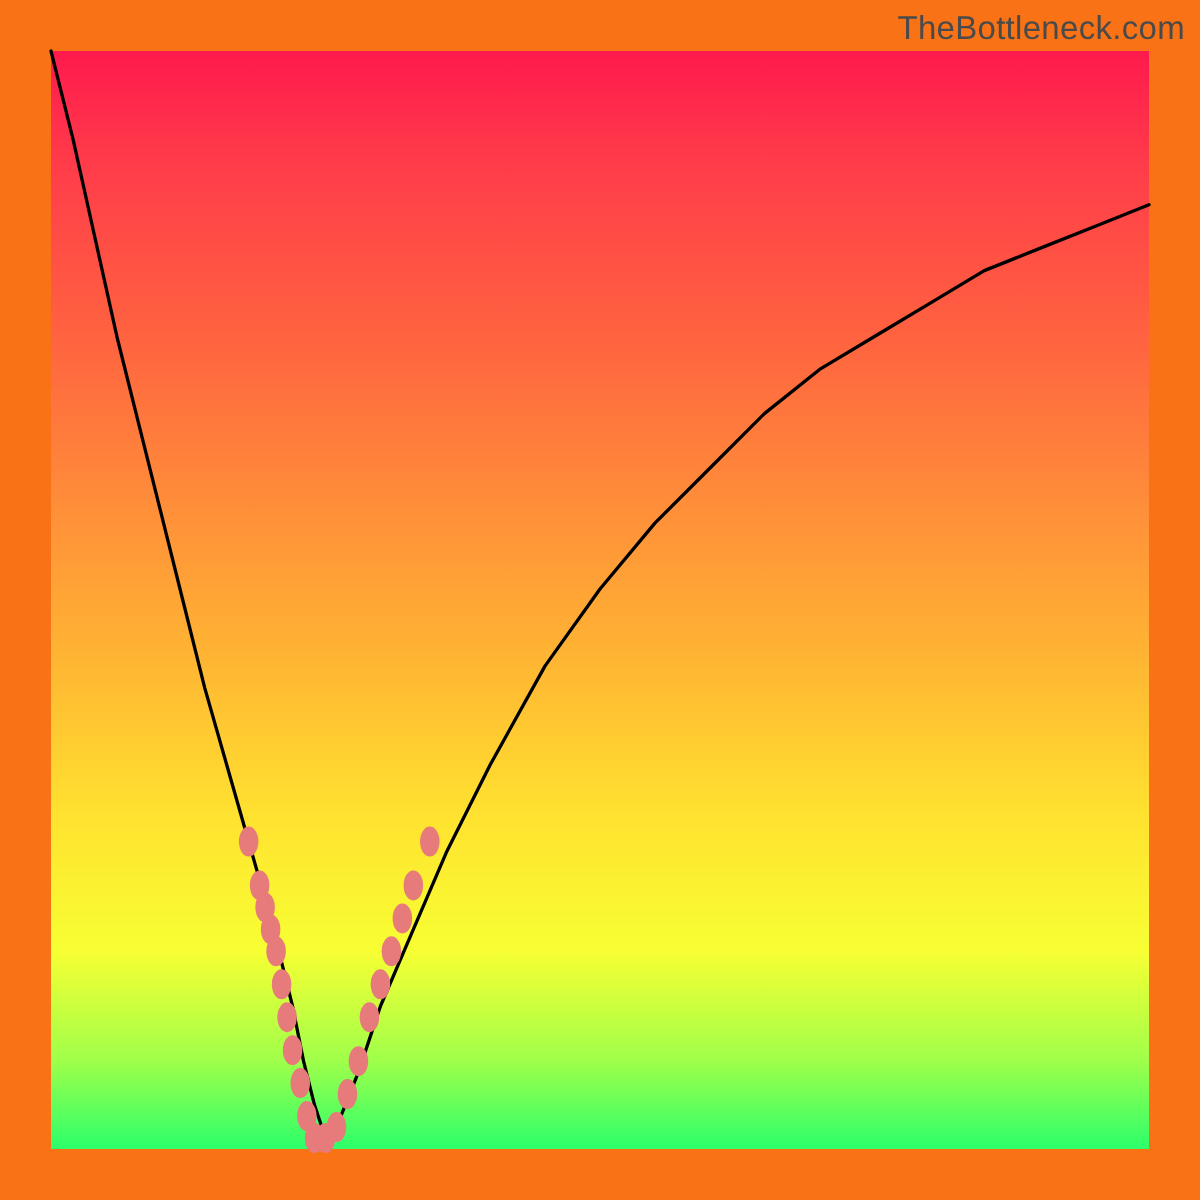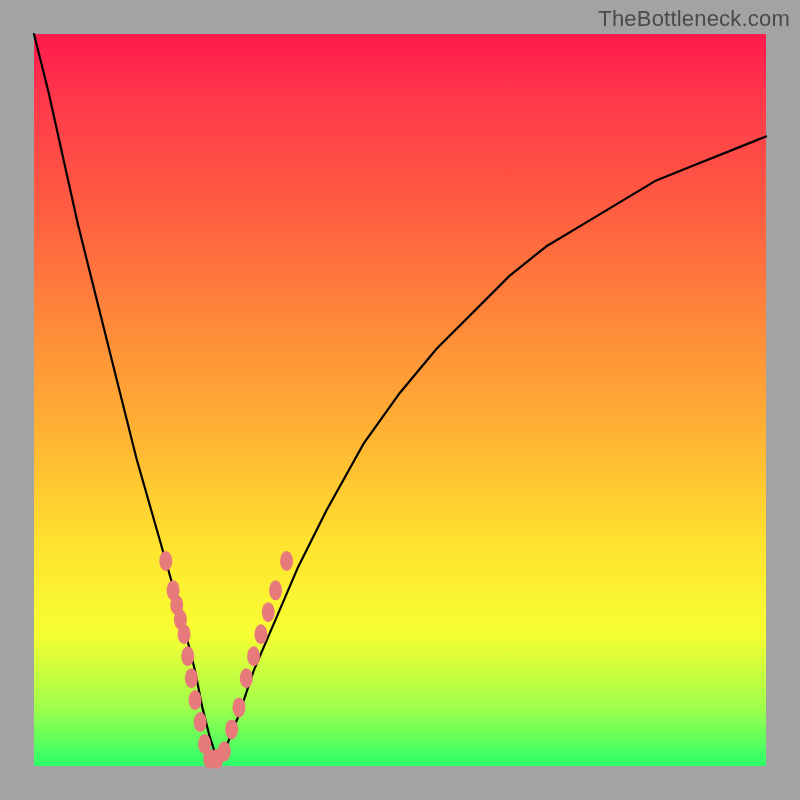--- a/index.html
+++ b/index.html
@@ -10,21 +10,21 @@
     background: #000;
     overflow: hidden;
     font-family: Arial, Helvetica, sans-serif;
   }
   .frame {
     position: absolute;
     left: 0;
     top: 0;
     width: 800px;
     height: 800px;
-    background: #a3a3a3;
+    background: #f97316;
   }
   .plot-area {
     position: absolute;
     left: 34px;
     top: 34px;
     width: 732px;
     height: 732px;
     
     background: linear-gradient(
       to bottom,

